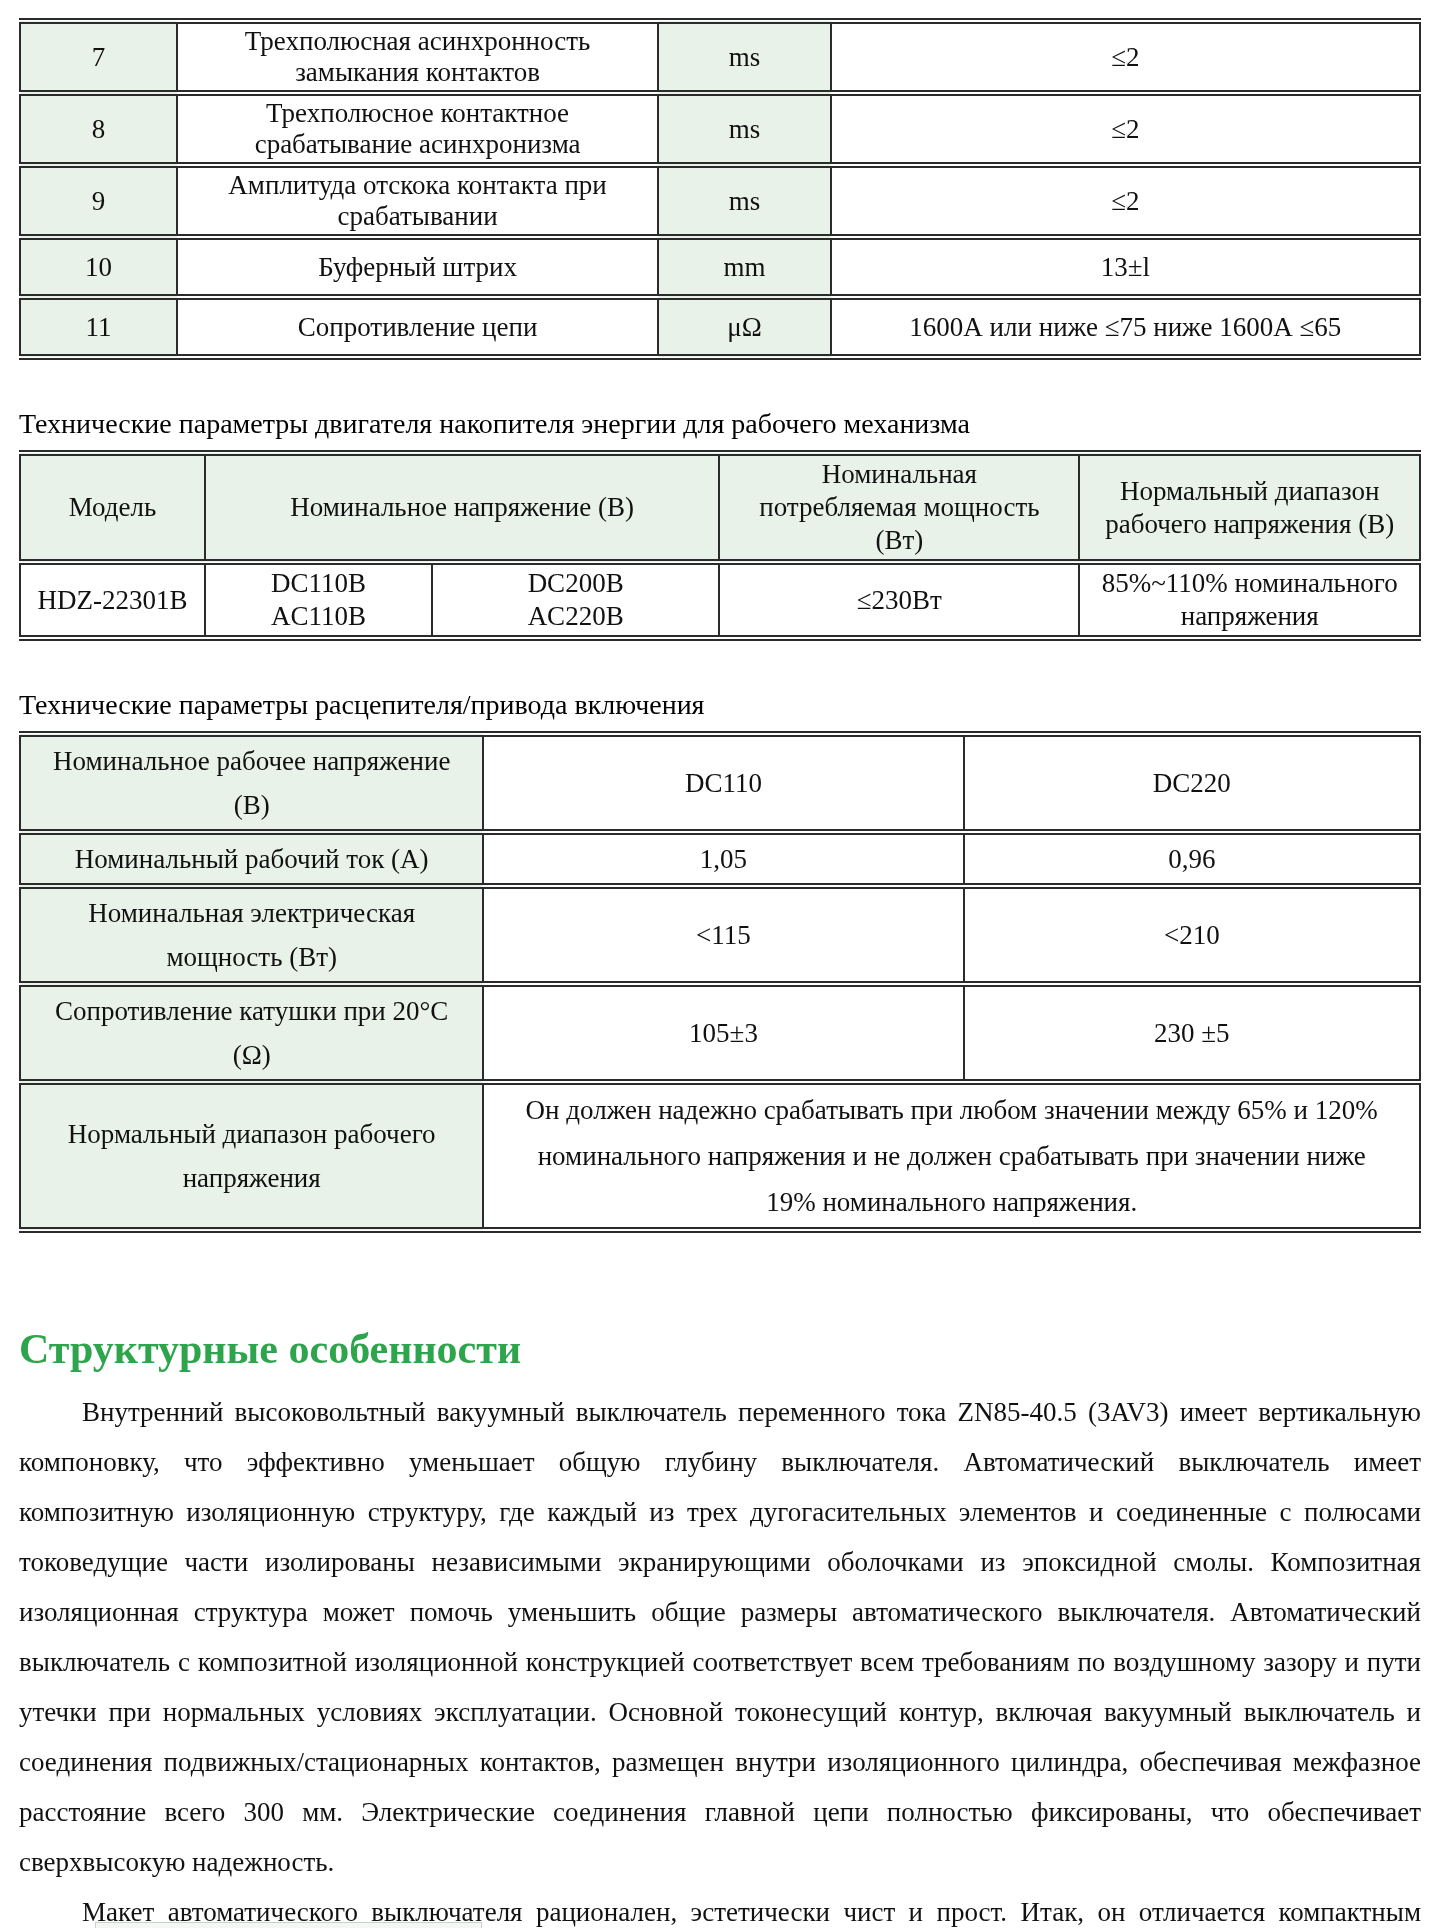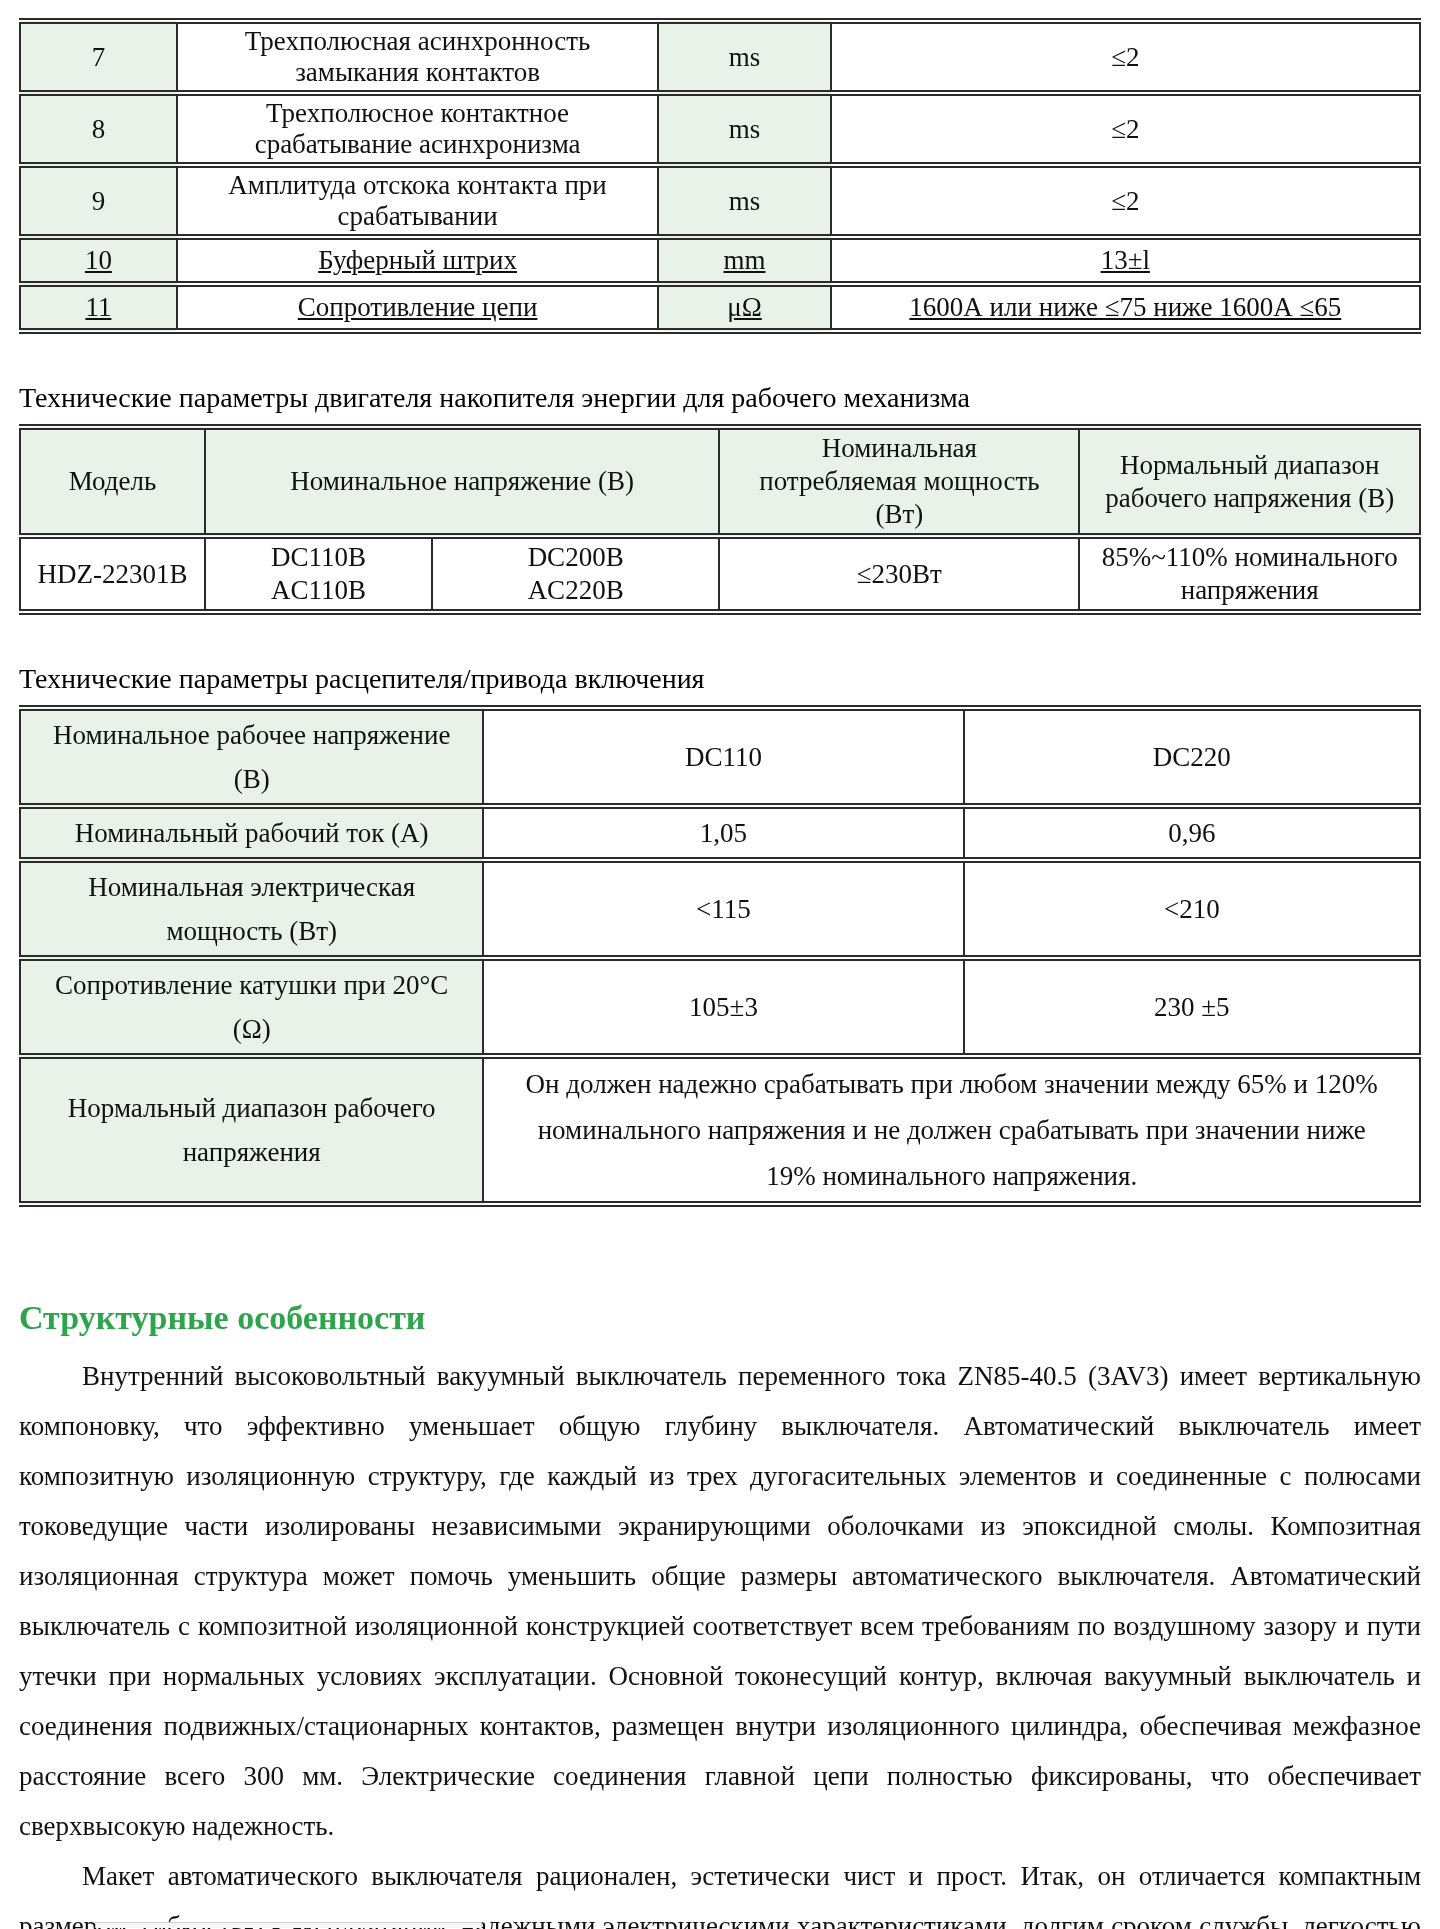--- a/index.html
+++ b/index.html
@@ -12,36 +12,36 @@
   td,th{
     border-left:2px solid #2b2b2b;border-right:2px solid #2b2b2b;
     border-top:6px double #2b2b2b;border-bottom:6px double #2b2b2b;
     text-align:center;vertical-align:middle;
     font-size:27px;font-weight:normal;padding:2px 8px;box-sizing:border-box;
   }
   .g{background:#E9F2E9;}
   .pre{white-space:pre-line;margin-left:19px;}
   .t1 td{line-height:31px;}
   .t1 .r-tall{height:62px;}
-  .t1 .r-short{height:47px;text-decoration:underline;}
+  .t1 .r-short{height:60px;}
   .t2 th{line-height:33px;height:102px;}
   .t2 td{height:72px;line-height:33px;}
   .t3 td{line-height:44px;}
   .t3 .r1{height:95px;font-family:Liberation Serif, serif;}
   .t3 .r2{height:48px;}
   .t3 .r3{height:90px;}
   .t3 .r4{height:93px;}
   .t3 .r5{height:140px;}
   .t3 .merged{line-height:46px;}
   h2.section{
     font-size:28px;font-weight:normal;margin:48px 0 10px 0;color:#000;
   }
   h2.first{margin-top:48px;}
   h2.green{
-    font-size:34px;font-weight:bold;color:#2EA54C;margin:92px 0 0 0;
+    font-size:42px;font-weight:bold;color:#2EA54C;margin:92px 0 0 0;
   }
   .body-text{margin-top:14px;}
   .body-text p{
     margin:0;font-size:27px;line-height:50px;text-align:justify;
     text-indent:63px;
   }
   .cutoff{
     position:absolute;left:95px;top:1922px;width:385px;height:5px;
     border:1px solid #c9d2c9;border-bottom:none;background:#f4f8f4;
   }

